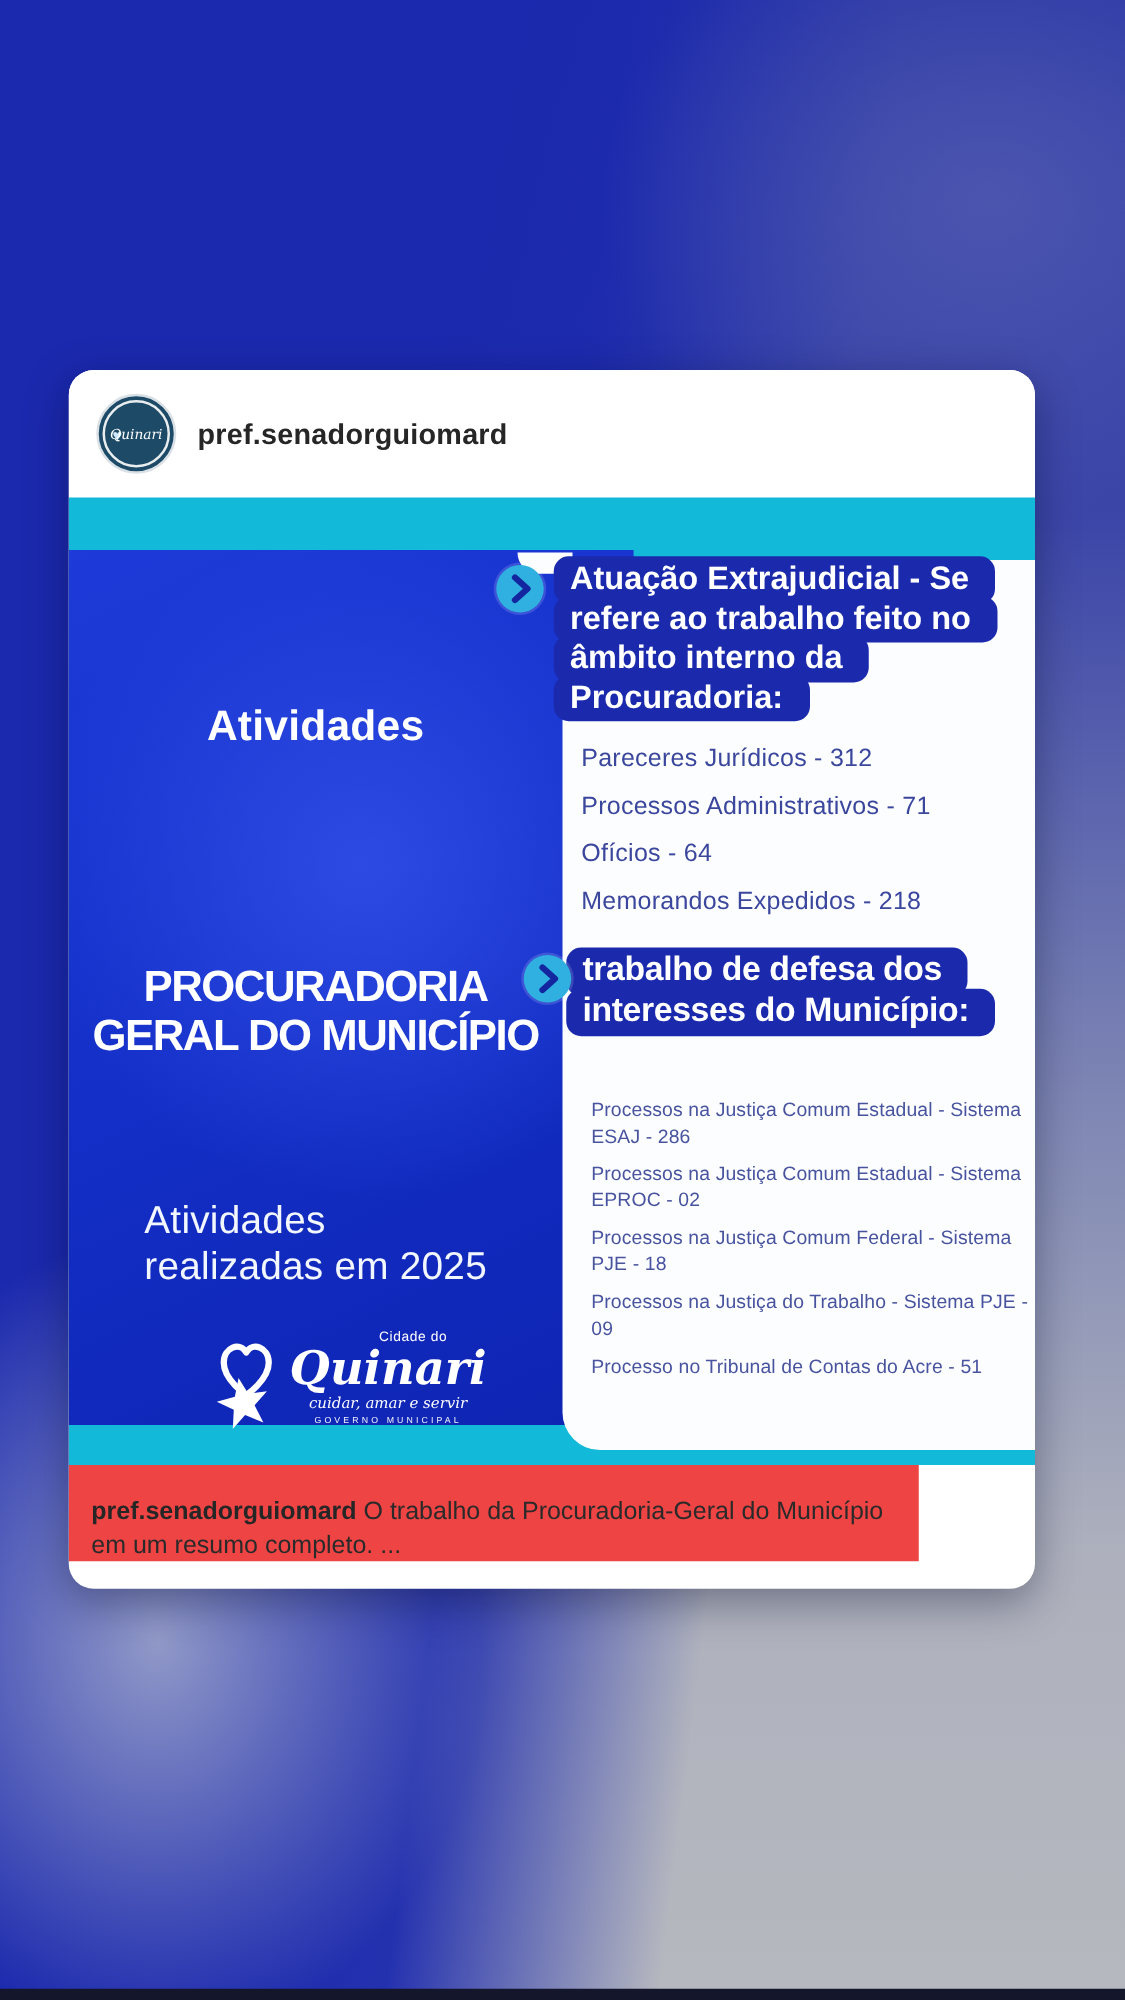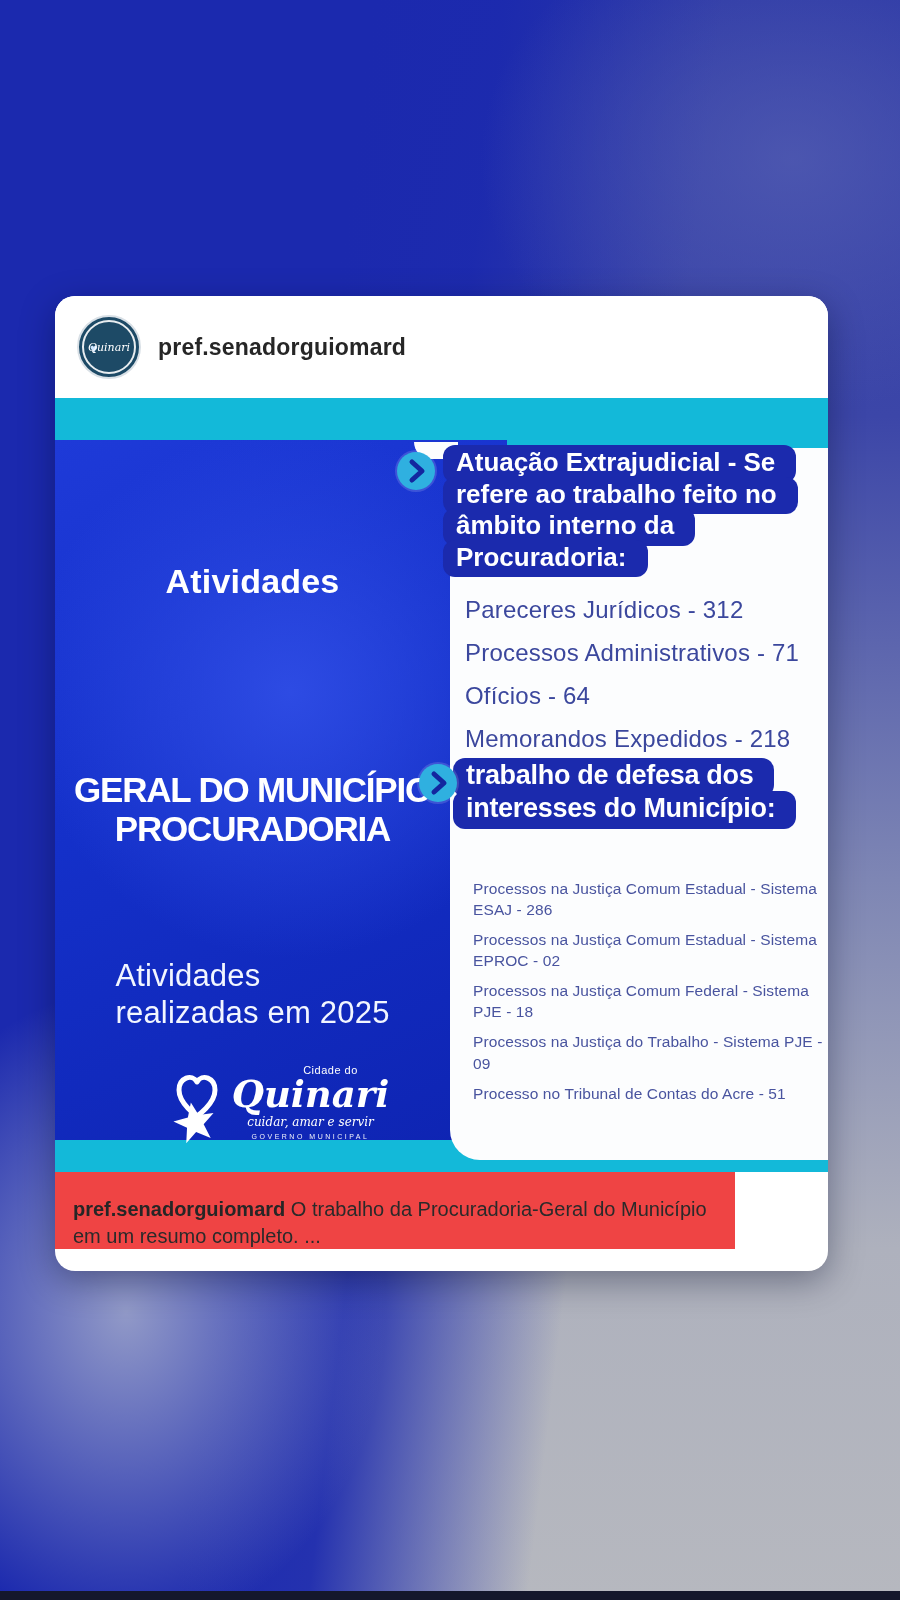--- a/index.html
+++ b/index.html
@@ -91,21 +91,21 @@
   .bullet-circle {
     position:absolute; width:38px; height:38px; border-radius:50%;
     background:#2fb0e0; z-index:4; display:flex; align-items:center; justify-content:center;
     box-shadow:0 0 0 2px rgba(255,255,255,.15);
   }
   .bc-1 { left:-46px; top:1px; }
   .bc-2 { left:-34px; top:0px; }
 
   .list { position:absolute; z-index:3; }
   .list-1 { left:15px; top:148px; }
-  .list-1 .item { font-size:24px; font-weight:500; color:#3b479d; margin-bottom:15px; letter-spacing:.2px; }
+  .list-1 .item { font-size:20px; font-weight:500; color:#3b479d; margin-bottom:15px; letter-spacing:.2px; }
   .list-2 { left:23px; top:430px; width:350px; }
   .list-2 .item { font-size:15.5px; font-weight:500; color:#49549f; line-height:1.36; margin-bottom:9px; letter-spacing:.1px; }
 
   
   .caption { padding:24px 0 0 18px; width:680px; font-size:20px; line-height:1.33; color:#2a2a2a; background:#ef4444; }
   .cap-user { font-weight:700; color:#262626; cursor:pointer; }
 </style>
 </head>
 <body>
 
@@ -121,22 +121,22 @@
 
   <div class="media">
 
     <div class="blue-panel">
       <div class="bp-title">
         <div class="inner">
           <div>Atividades</div>
         </div>
       </div>
       <div class="bp-org">
+        <div>PROCURADORIA</div>
         <div>GERAL DO MUNICÍPIO</div>
-        <div>PROCURADORIA</div>
       </div>
       <div class="bp-sub">
         <div class="inner">
           <div>Atividades</div>
           <div>realizadas em 2025</div>
         </div>
       </div>
       <div class="bp-logo">
         <div class="logo-wrap">
           <svg class="logo-heart" width="64" height="90" viewBox="0 0 64 90">

